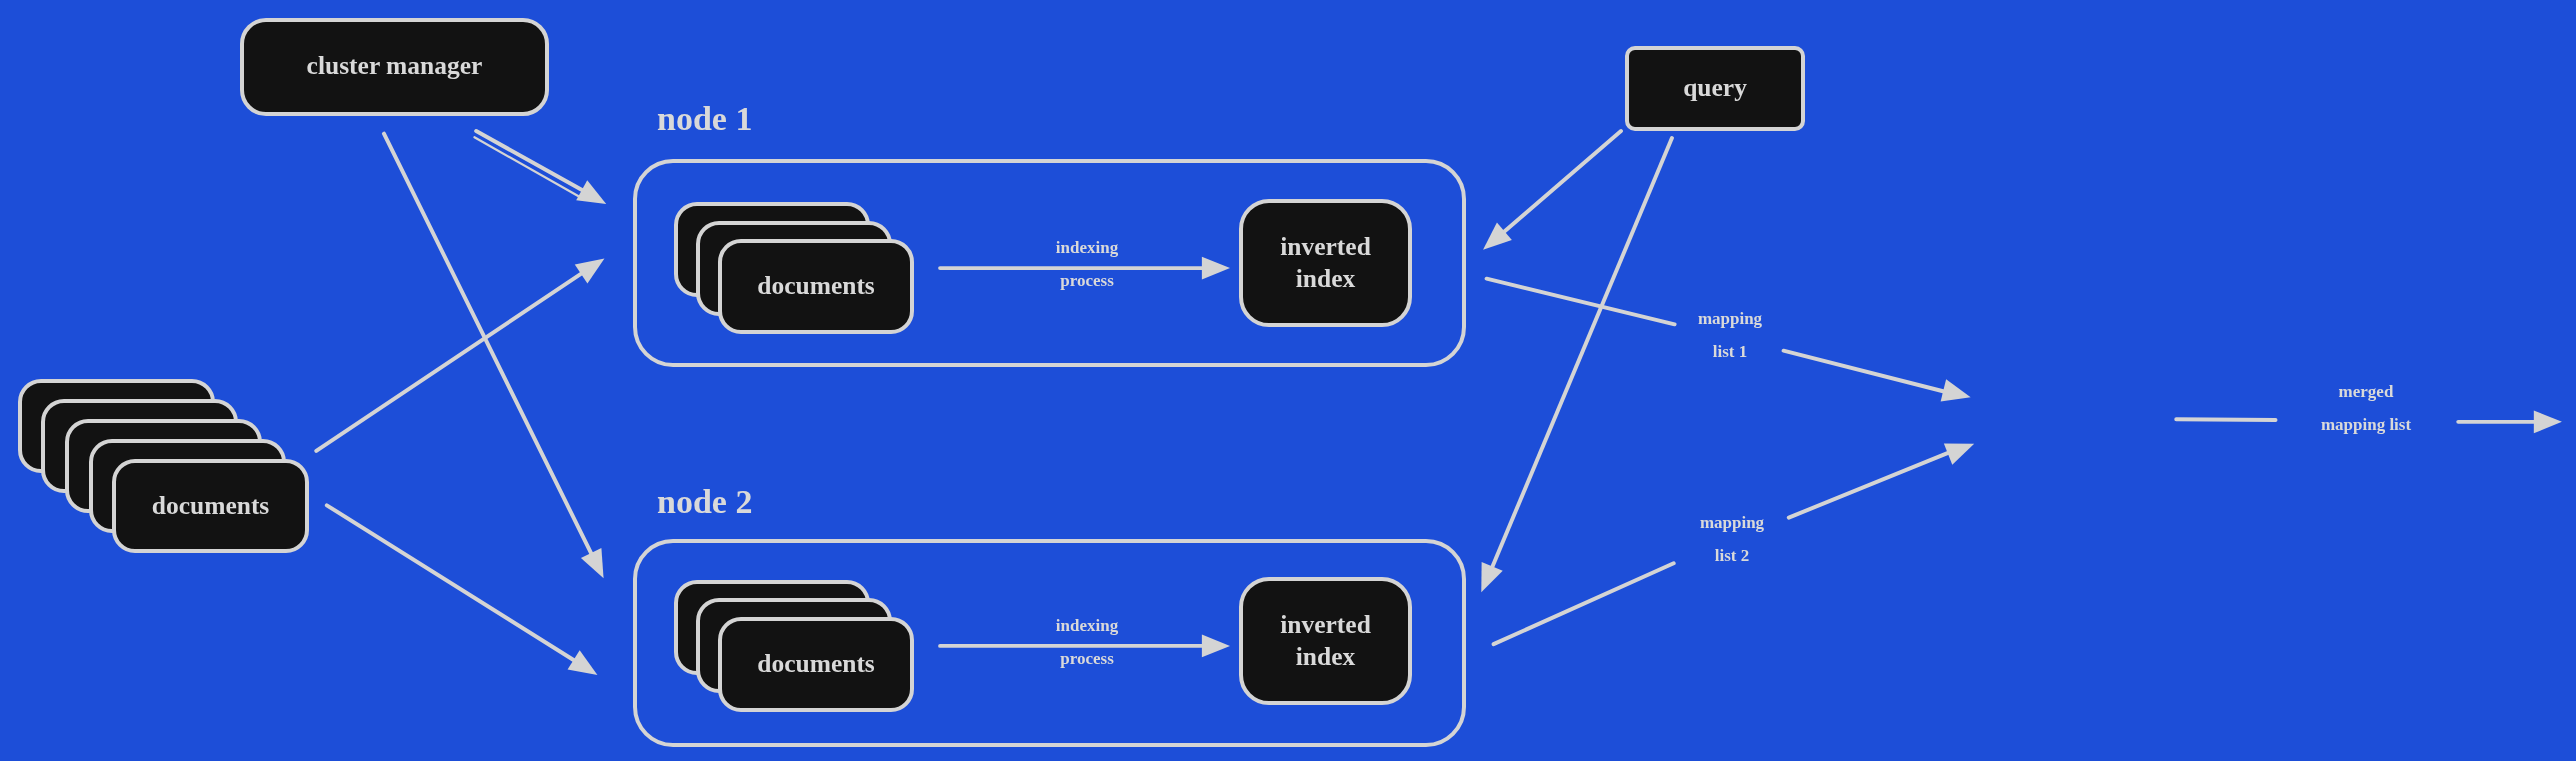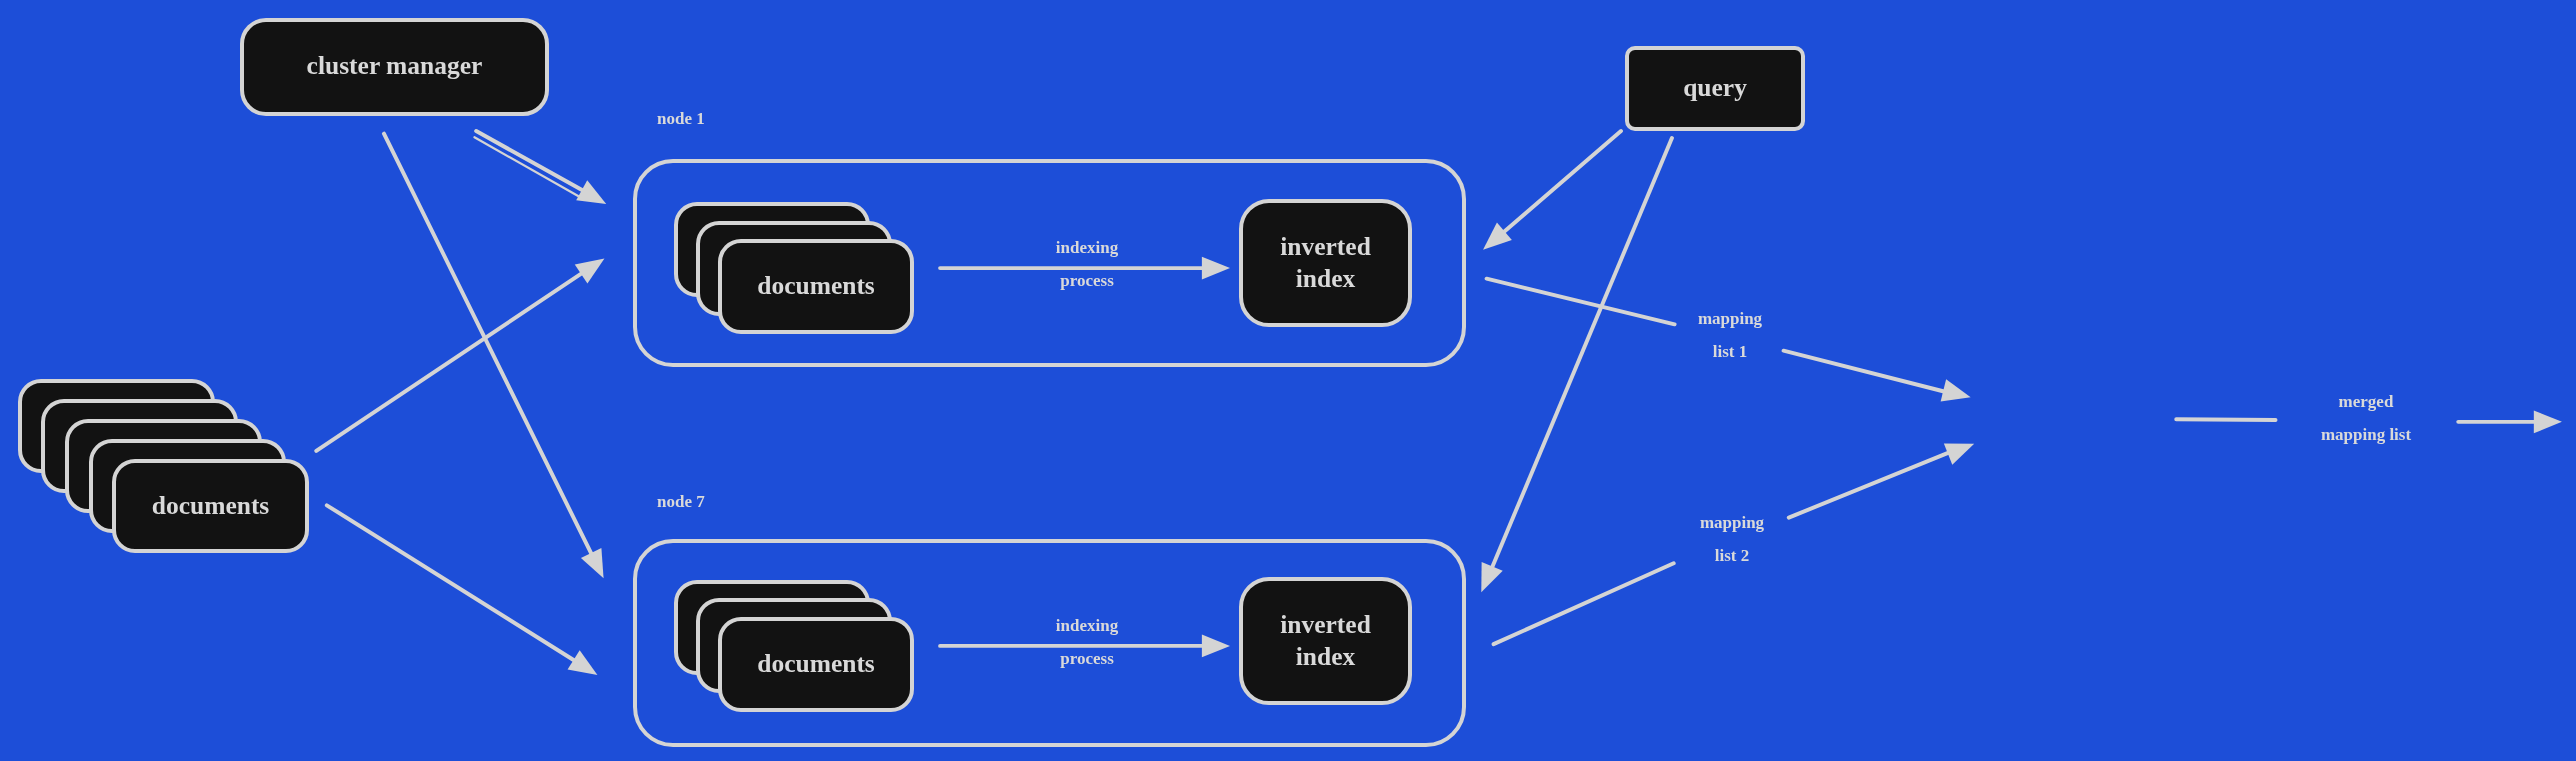--- a/index.html
+++ b/index.html
@@ -14,21 +14,21 @@
   .txt{
     color:#d9d9d9;font-size:25.5px;font-weight:bold;line-height:32.5px;
     text-align:center;white-space:pre;
   }
   .label{
     position:absolute;color:#d9d9d9;font-size:17px;font-weight:bold;
     line-height:32.5px;text-align:center;white-space:pre;
     transform:translate(-50%,-50%);
   }
   .node-title{
-    position:absolute;color:#d9d9d9;font-size:17px;font-weight:bold;
+    position:absolute;color:#d9d9d9;font-size:34px;font-weight:bold;
     line-height:32.5px;white-space:pre;transform:translateY(-50%);
   }
   svg#edges{position:absolute;left:0;top:0;}
   svg#edges line{stroke:#d4d4d4;stroke-width:4.5;stroke-linecap:round;}
   svg#edges line.thin{stroke-width:2.5;}
   svg#edges polygon{fill:#d4d4d4;}
 </style>
 </head>
 <body>
 
@@ -112,21 +112,21 @@
       <span class="txt">documents</span>
     </div>
   </div>
   <div class="label" style="left:1087px;top:264px;">indexing
 process</div>
   <div class="box" style="left:1239px;top:199px;width:173px;height:128px;border-radius:30px;">
     <span class="txt">inverted
 index</span>
   </div>
 
-  <div class="node-title" style="left:657px;top:502px;">node 7</div>
+  <div class="node-title" style="left:657px;top:502px;">node 2</div>
   <div class="box" style="left:633px;top:539px;width:833px;height:208px;border-radius:40px;background:transparent;"></div>
   <div>
     <div class="box" style="left:674px;top:580px;width:196px;height:95px;border-radius:23px;"></div>
     <div class="box" style="left:696px;top:598px;width:196px;height:95px;border-radius:23px;"></div>
     <div class="box" style="left:718px;top:617px;width:196px;height:95px;border-radius:23px;">
       <span class="txt">documents</span>
     </div>
   </div>
   <div class="label" style="left:1087px;top:642px;">indexing
 process</div>
@@ -134,17 +134,17 @@
     <span class="txt">inverted
 index</span>
   </div>
 
   <div class="label" style="left:1730px;top:335px;">mapping
 list 1</div>
   <div class="label" style="left:1732px;top:539px;">mapping
 list 2</div>
 
 
-  <div class="label" style="left:2366px;top:418px;">merged
+  <div class="label" style="left:2366px;top:408px;">merged
 mapping list</div>
 
 </div>
 
 
 </body></html>

